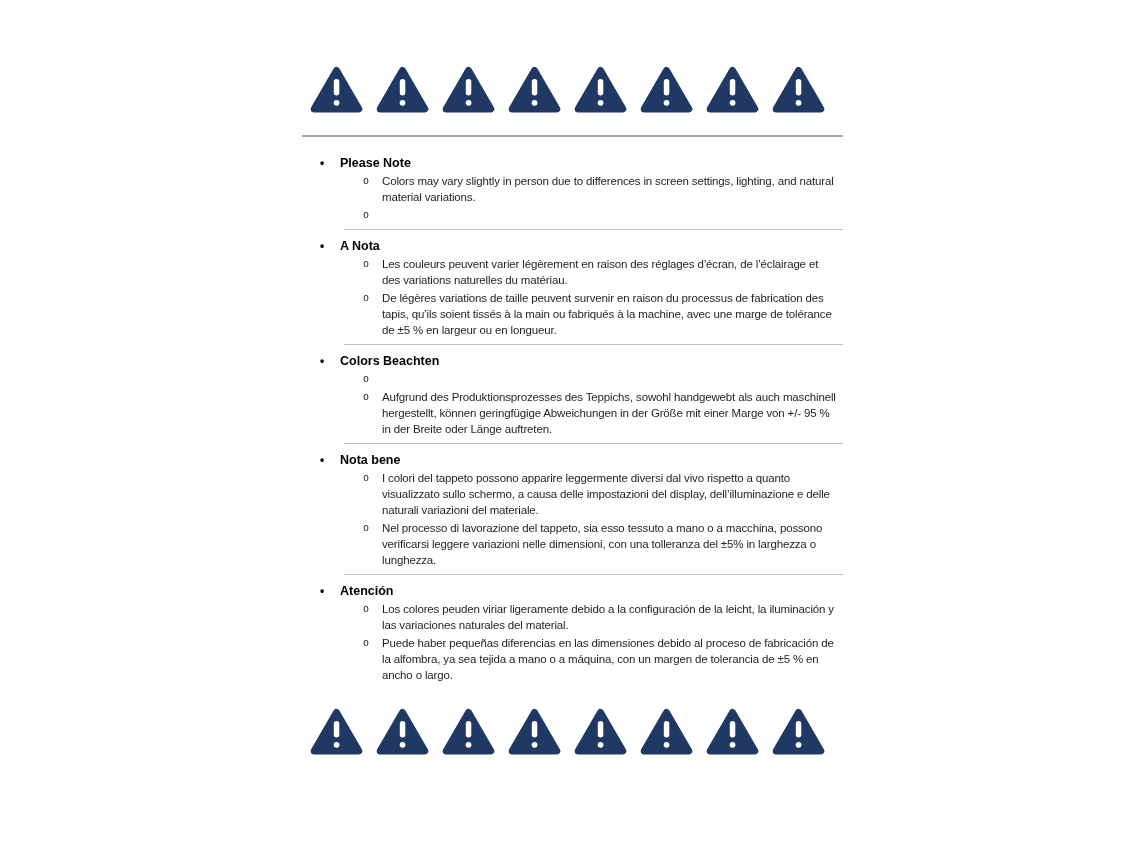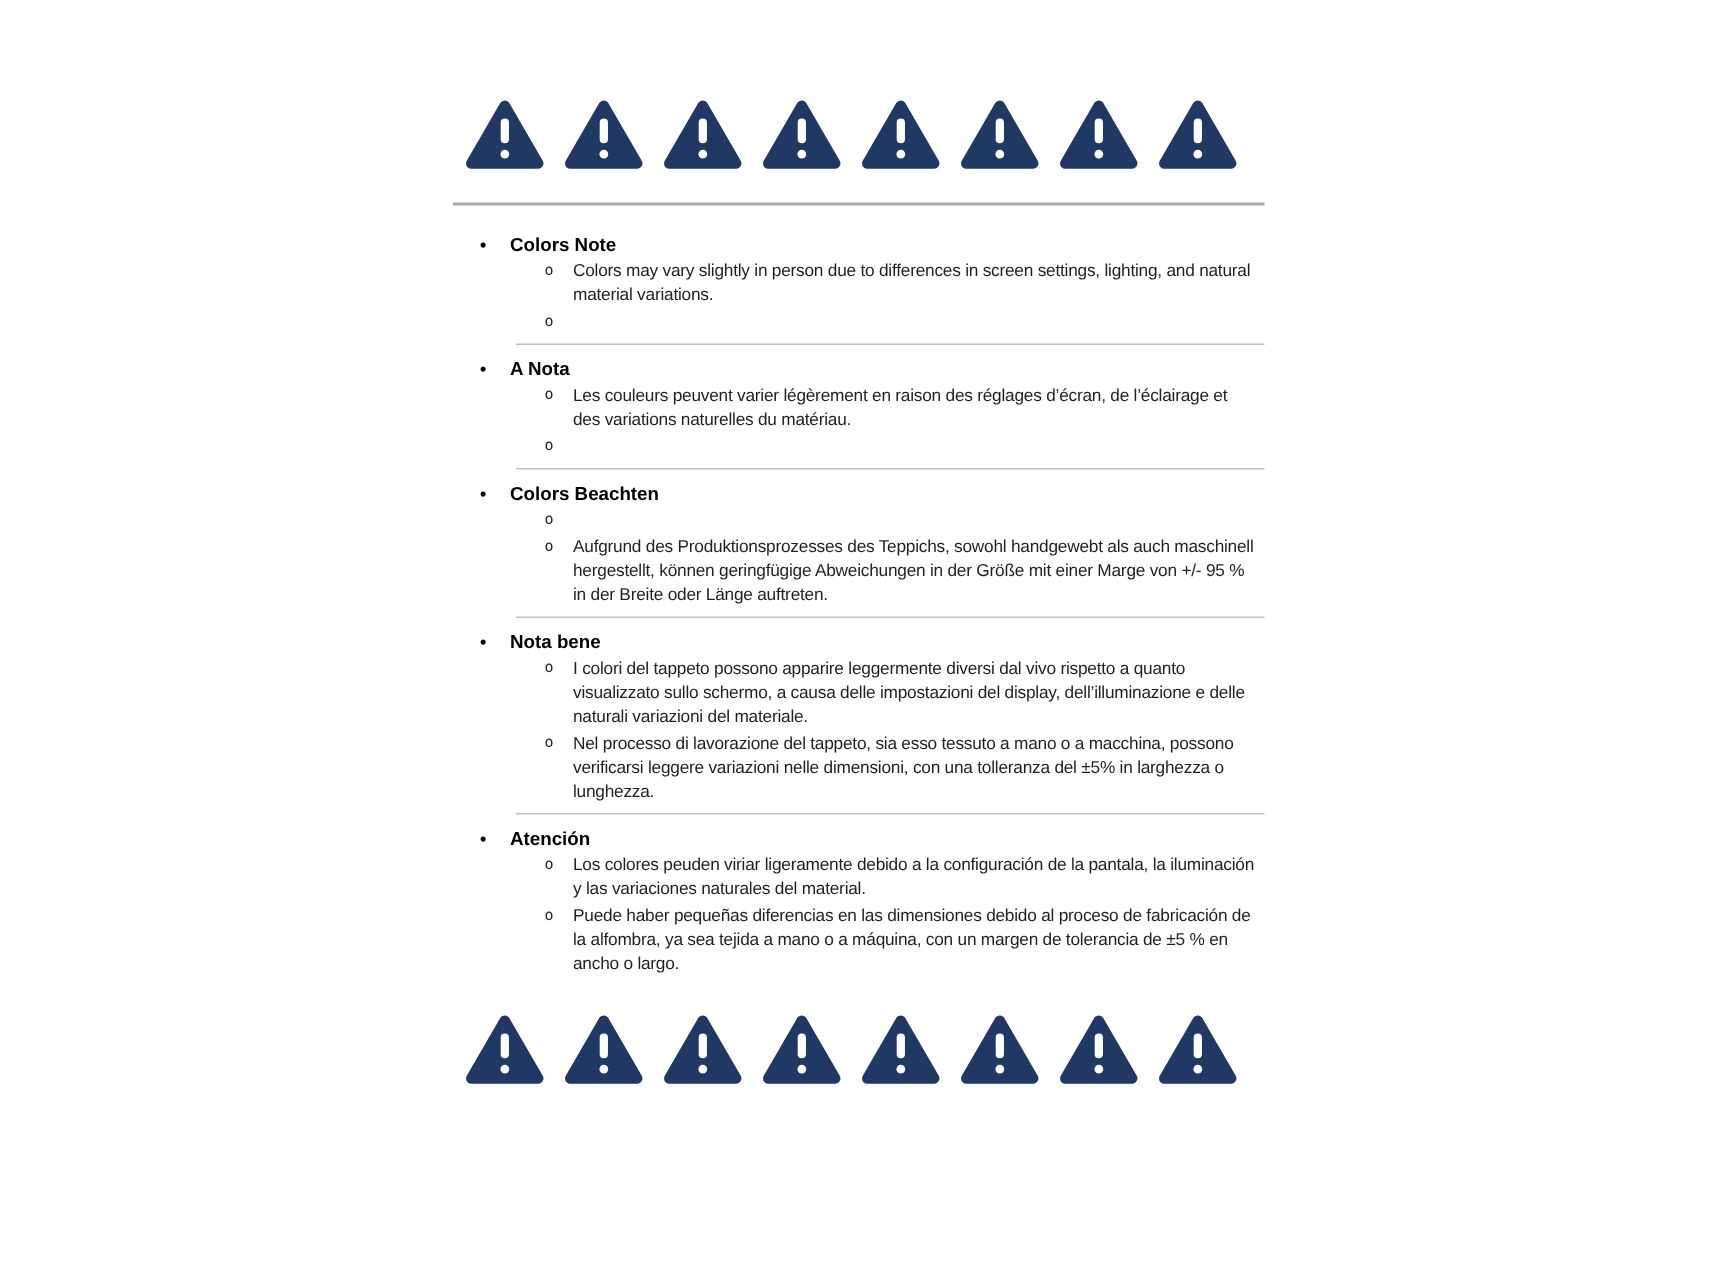--- a/index.html
+++ b/index.html
@@ -160,21 +160,21 @@
     </span>
     </div>
 
   <div class="top-rule"></div>
 
   <div class="sections">
 
     <section class="note-section">
       <div class="sec-head">
         <span class="b1">•</span>
-        <h2 class="sec-title">Colors Note</h2>
+        <h2 class="sec-title">Please Note</h2>
       </div>
       <div class="sec-item">
         <span class="b2">o</span>
         <p class="item-text">Colors may vary slightly in person due to differences in screen settings, lighting, and natural material variations.</p>
       </div>
       <div class="sec-item">
         <span class="b2">o</span>
       </div>
       <div class="sec-rule"></div>
     </section>
@@ -183,20 +183,21 @@
       <div class="sec-head">
         <span class="b1">•</span>
         <h2 class="sec-title">A Nota</h2>
       </div>
       <div class="sec-item">
         <span class="b2">o</span>
         <p class="item-text">Les couleurs peuvent varier légèrement en raison des réglages d’écran, de l’éclairage et des variations naturelles du matériau.</p>
       </div>
       <div class="sec-item">
         <span class="b2">o</span>
+        <p class="item-text">De légères variations de taille peuvent survenir en raison du processus de fabrication des tapis, qu’ils soient tissés à la main ou fabriqués à la machine, avec une marge de tolérance de ±5 % en largeur ou en longueur.</p>
       </div>
       <div class="sec-rule"></div>
     </section>
 
     <section class="note-section">
       <div class="sec-head">
         <span class="b1">•</span>
         <h2 class="sec-title">Colors Beachten</h2>
       </div>
       <div class="sec-item">
@@ -225,21 +226,21 @@
       <div class="sec-rule"></div>
     </section>
 
     <section class="note-section">
       <div class="sec-head">
         <span class="b1">•</span>
         <h2 class="sec-title">Atención</h2>
       </div>
       <div class="sec-item">
         <span class="b2">o</span>
-        <p class="item-text">Los colores peuden viriar ligeramente debido a la configuración de la pantala, la iluminación y las variaciones naturales del material.</p>
+        <p class="item-text">Los colores peuden viriar ligeramente debido a la configuración de la leicht, la iluminación y las variaciones naturales del material.</p>
       </div>
       <div class="sec-item">
         <span class="b2">o</span>
         <p class="item-text">Puede haber pequeñas diferencias en las dimensiones debido al proceso de fabricación de la alfombra, ya sea tejida a mano o a máquina, con un margen de tolerancia de ±5 % en ancho o largo.</p>
       </div>
     </section>
 
   </div>
 
   <div class="tri-row bottom">

